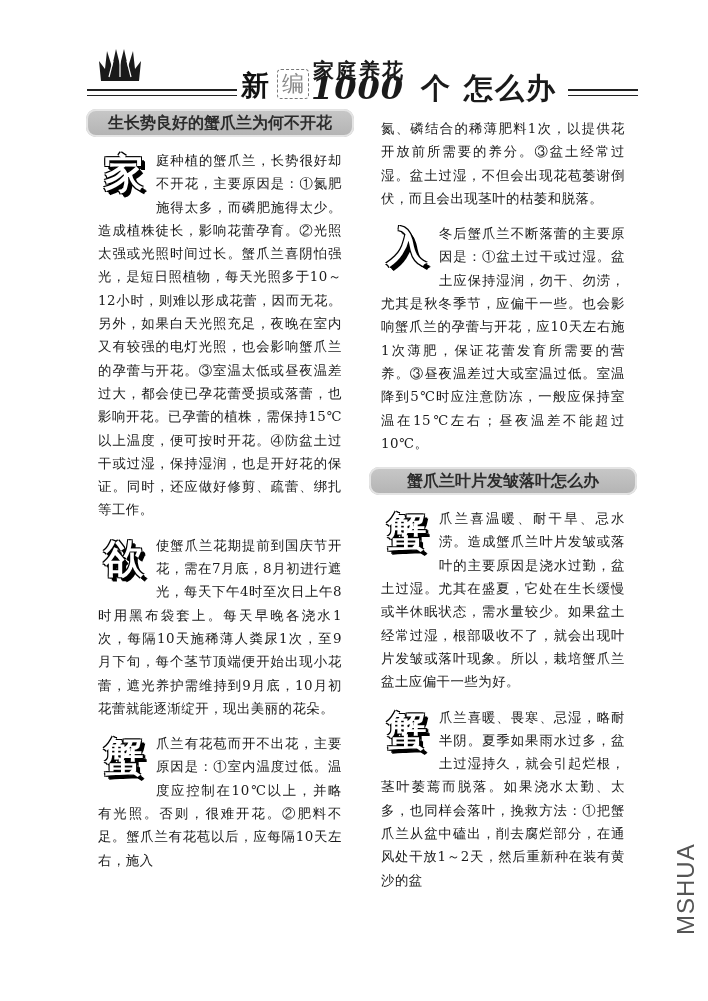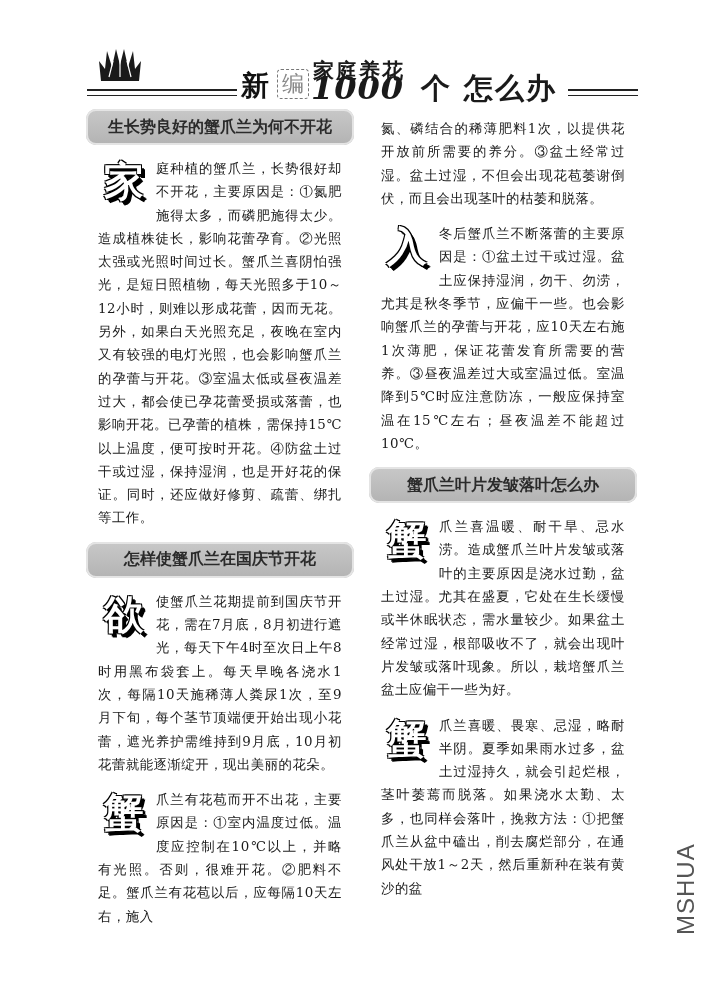--- a/index.html
+++ b/index.html
@@ -16,21 +16,21 @@
     .title-top { position:absolute; left:228px; top:12px; font-family:"DejaVu Serif", serif; font-weight:bold; font-size:21px; letter-spacing:2px; }
     .title-num { position:absolute; left:226px; top:24px; font-family:"DejaVu Serif", serif; font-weight:bold; font-style:italic; font-size:32px; letter-spacing:1px; }
     .title-rest { position:absolute; left:336px; top:24px; font-family:"DejaVu Serif", serif; font-weight:bold; font-size:29px; letter-spacing:2px; }
 
     .col { position:absolute; top:105px; width:268px; }
     .col-left { left:86px; }
     .col-right { left:369px; }
 
     .heading {
       background: linear-gradient(180deg,#c8c8c8,#b3b3b3);
-      border-radius:10px; height:36px; margin:4px 0 8px 0;
+      border-radius:10px; height:28px; margin:4px 0 8px 0;
       display:flex; align-items:center; justify-content:center;
       font-family:"DejaVu Sans", sans-serif; font-weight:bold; font-size:16px; color:#2b2b2b;
       box-shadow: 0 0 0 2px #e4e4e4 inset;
     }
     .para { font-size:13.4px; line-height:23.3px; text-align:justify; letter-spacing:0.5px; margin:12px; }
     .dropcap {
       float:left; font-family:"DejaVu Sans", sans-serif; font-weight:bold; font-size:40px; line-height:44px;
       width:52px; height:46px; margin:2px 6px 0 0; color:#fff;
       text-shadow: -1px -1px 0 #000, 1px -1px 0 #000, -1px 1px 0 #000, 1px 1px 0 #000, 3px 3px 0 #000, 4px 4px 0 #000;
       text-align:center;
@@ -59,21 +59,20 @@
 
 <div class="col col-left">
   <div>
     <div class="heading">生长势良好的蟹爪兰为何不开花</div>
     <p class="para">
       <span class="dropcap">家</span>
       <span>庭种植的蟹爪兰，长势很好却不开花，主要原因是：①氮肥施得太多，而磷肥施得太少。造成植株徒长，影响花蕾孕育。②光照太强或光照时间过长。蟹爪兰喜阴怕强光，是短日照植物，每天光照多于10～12小时，则难以形成花蕾，因而无花。另外，如果白天光照充足，夜晚在室内又有较强的电灯光照，也会影响蟹爪兰的孕蕾与开花。③室温太低或昼夜温差过大，都会使已孕花蕾受损或落蕾，也影响开花。已孕蕾的植株，需保持15℃以上温度，便可按时开花。④防盆土过干或过湿，保持湿润，也是开好花的保证。同时，还应做好修剪、疏蕾、绑扎等工作。</span>
     </p>
   </div>
   <div>
-    <div class="heading">怎样使蟹爪兰在国庆节开花</div>
     <p class="para">
       <span class="dropcap">欲</span>
       <span>使蟹爪兰花期提前到国庆节开花，需在7月底，8月初进行遮光，每天下午4时至次日上午8时用黑布袋套上。每天早晚各浇水1次，每隔10天施稀薄人粪尿1次，至9月下旬，每个茎节顶端便开始出现小花蕾，遮光养护需维持到9月底，10月初花蕾就能逐渐绽开，现出美丽的花朵。</span>
     </p>
   </div>
   <div>
     <p class="para">
       <span class="dropcap">蟹</span>
       <span>爪兰有花苞而开不出花，主要原因是：①室内温度过低。温度应控制在10℃以上，并略有光照。否则，很难开花。②肥料不足。蟹爪兰有花苞以后，应每隔10天左右，施入</span>
     </p>

